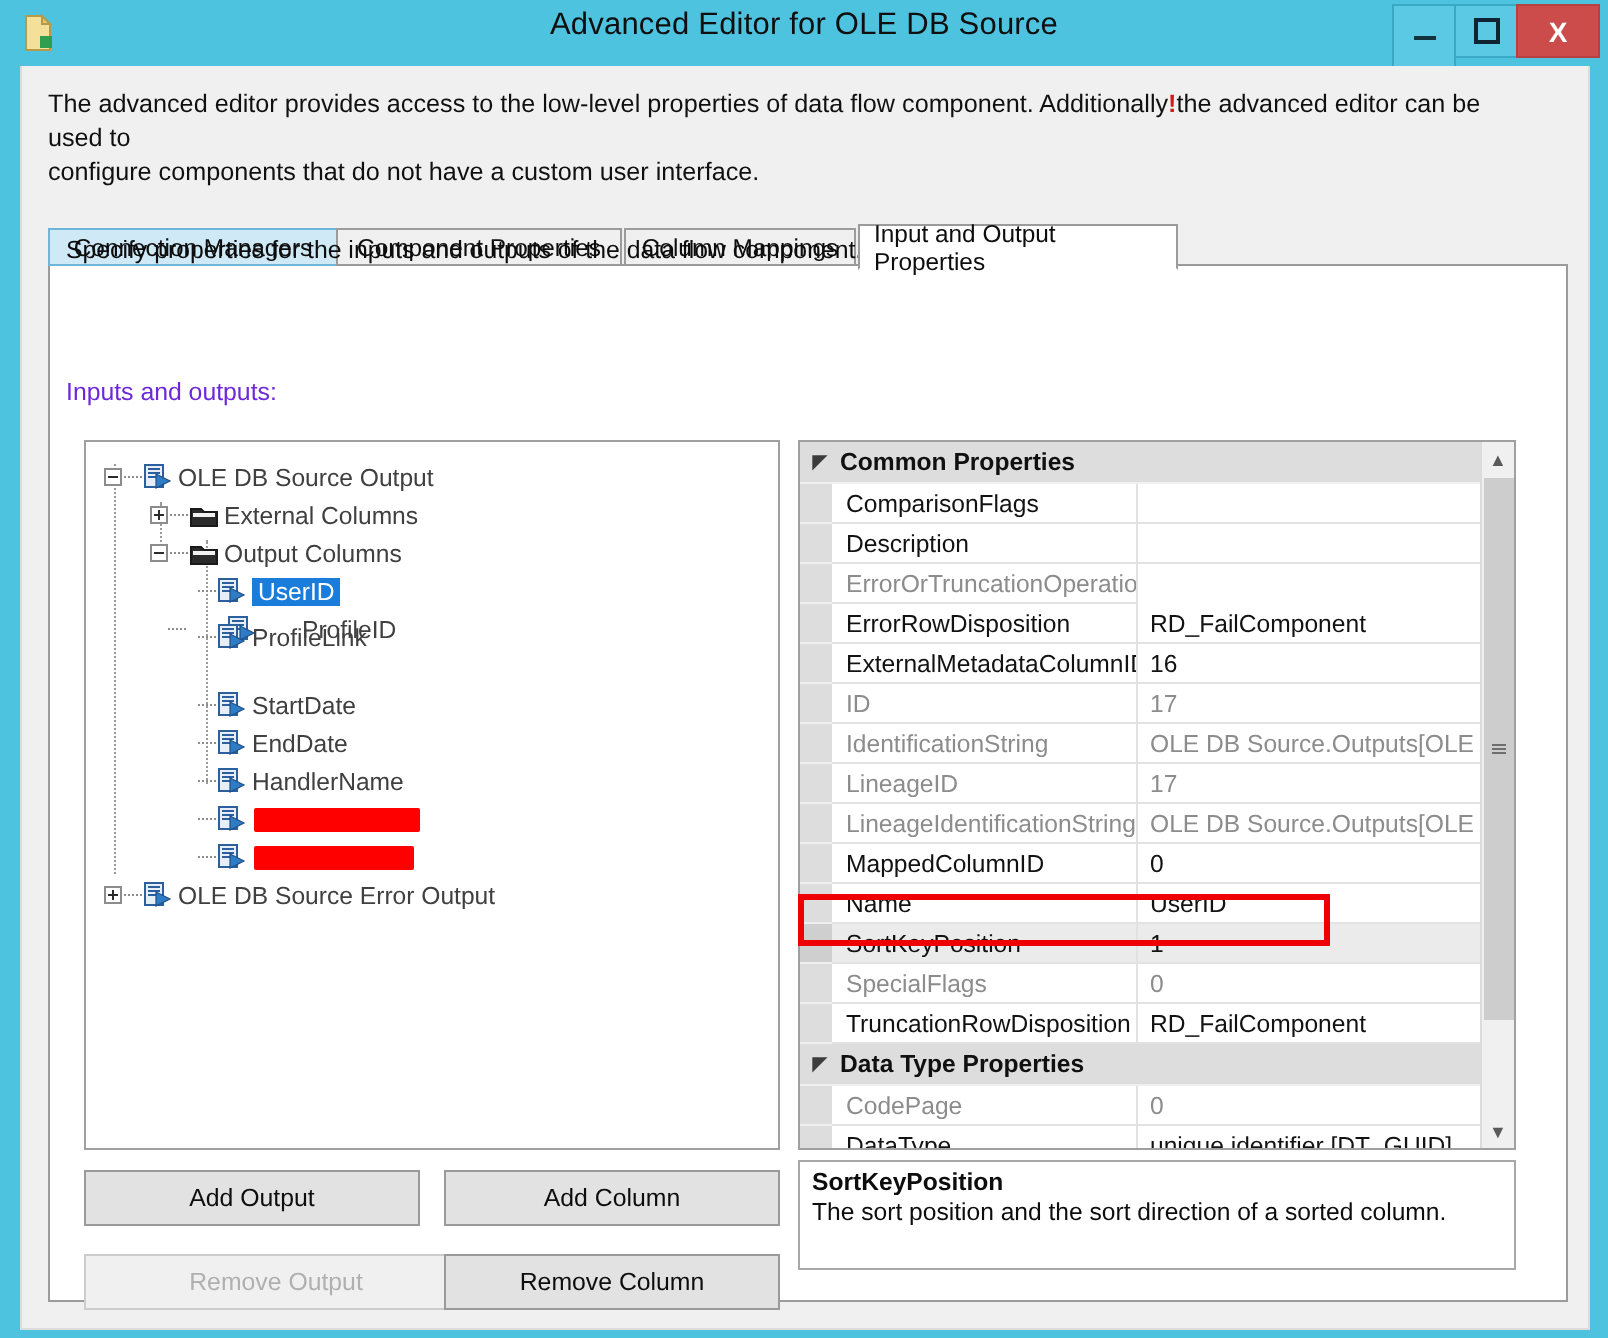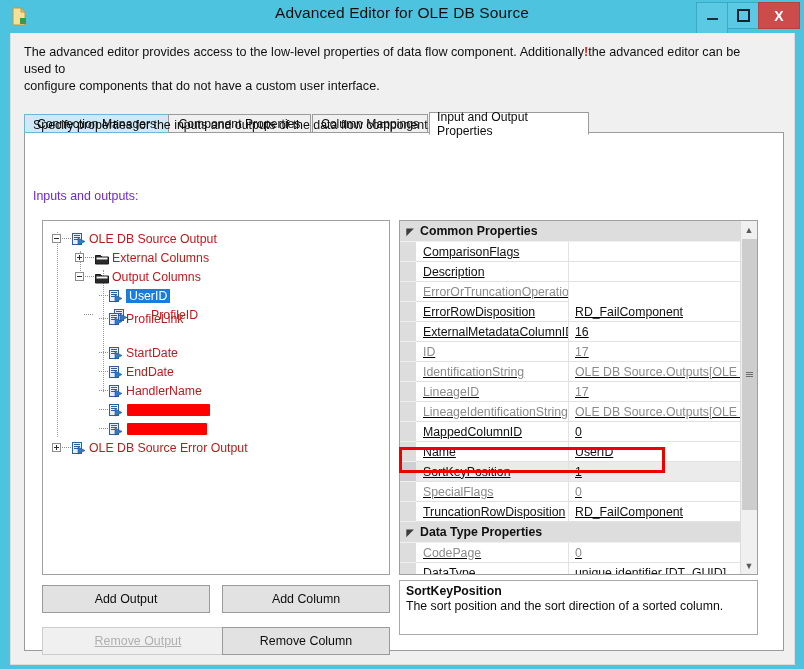--- a/index.html
+++ b/index.html
@@ -88,21 +88,21 @@
   .tw{
     width:9px;height:9px;border:1px solid #8c8c8c;background:#fff;
     position:relative;box-sizing:border-box;flex:0 0 auto;
   }
   .tw:before{content:"";position:absolute;left:1px;top:3px;width:5px;height:1px;background:#2b2b2b;}
   .tw.plus:after{content:"";position:absolute;left:3px;top:1px;width:1px;height:5px;background:#2b2b2b;}
   .dots{width:9px;height:1px;border-top:1px dotted #8d8d8d;flex:0 0 auto;margin:0 1px;}
   .ico-out{
     width:13px;height:13px;flex:0 0 auto;position:relative;
   }
-  .tlabel{font-size:12.3px;color:#b91c1c;padding-left:4px;}
+  .tlabel{font-size:12.3px;color:#404040;padding-left:4px;}
   .tlabel.sel{background:#1a7ddb;color:#fff;padding:0 3px;margin-left:4px;}
   .redact{height:12px;background:#fe0000;border-radius:1px;margin-left:5px;}
   .vline{position:absolute;border-left:1px dotted #9a9a9a;}
 
   
   .btn{
     position:absolute;box-sizing:border-box;
     border:1px solid #9a9a9a;background:#e2e2e2;
     font-size:12.4px;color:#0d0d0d;
     display:flex;align-items:center;justify-content:center;
@@ -118,21 +118,21 @@
   .grid-inner{position:absolute;left:0;top:0;width:341px;}
   .cat-row{
     height:20px;background:#dddddd;display:flex;align-items:center;
     border-bottom:1px solid #f0f0f0;
   }
   .cat-tri{
     width:12px;text-align:center;font-size:10px;color:#3c3c3c;
     transform:rotate(0deg);margin-left:4px;
   }
   .cat-name{font-size:12.3px;font-weight:bold;color:#101010;padding-left:4px;}
-  .prow{height:20px;display:flex;align-items:stretch;text-decoration:underline;}
+  .prow{height:20px;display:flex;align-items:stretch;}
   .pgutter{width:16px;background:#dddddd;flex:0 0 auto;border-bottom:1px solid #efefef;}
   .pname{
     width:153px;flex:0 0 auto;font-size:12.3px;color:#121212;
     padding-left:7px;display:flex;align-items:center;overflow:hidden;
     white-space:nowrap;border-right:1px solid #e2e2e2;border-bottom:1px solid #e2e2e2;
     box-sizing:border-box;background:#fff;
   }
   .pval{
     flex:1 1 auto;font-size:12.3px;color:#121212;padding-left:6px;
     display:flex;align-items:center;overflow:hidden;white-space:nowrap;
@@ -351,21 +351,21 @@
               <rect x="2" y="6" width="6" height="1" fill="#2b5f9e"></rect>
               <path d="M6 5 l7 3.5 -7 3.5 z" fill="#2f7bc4" stroke="#1d5089" stroke-width="0.6"></path>
             </svg></span>
           <span class="tlabel">OLE DB Source Error Output</span>
         </div>
       </div>
   </div>
 
   <div class="btn" style="left:42px;top:585px;width:168px;height:28px;">Add Output</div>
   <div class="btn" style="left:222px;top:585px;width:168px;height:28px;">Add Column</div>
-  <div class="btn disabled" style="left:42px;top:627px;width:192px;height:28px;text-decoration:underline;">Remove Output</div>
+  <div class="btn disabled" style="left:42px;top:627px;width:192px;height:28px;">Remove Output</div>
   <div class="btn" style="left:222px;top:627px;width:168px;height:28px;">Remove Column</div>
 
   <div class="grid-panel">
     <div class="grid-inner" id="grid-body">
         <div class="cat-row">
           <span class="cat-tri">◤</span>
           <span class="cat-name">Common Properties</span>
         </div>
         <div class="prow">
           <span class="pgutter"></span>

